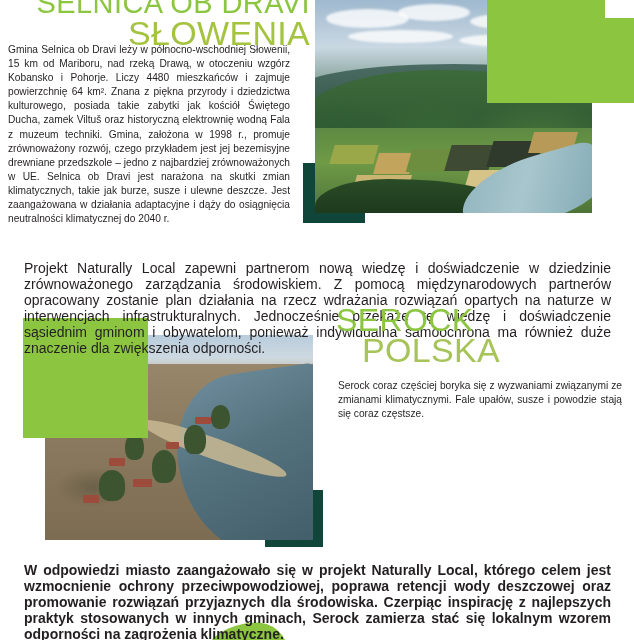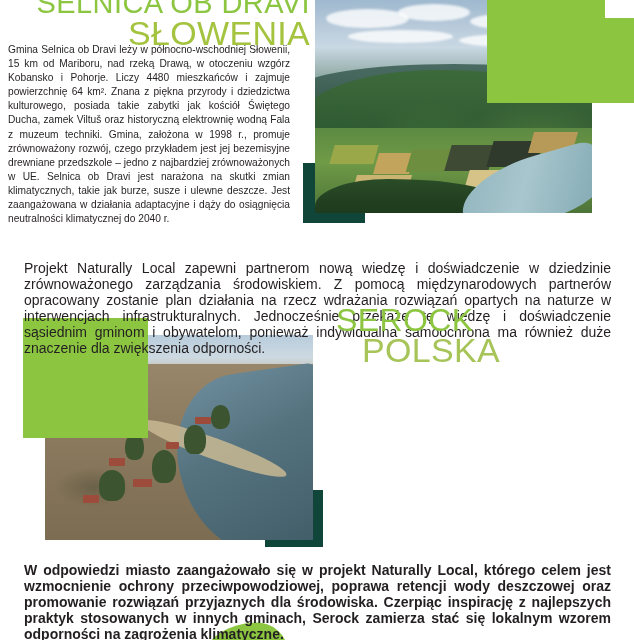--- a/index.html
+++ b/index.html
@@ -349,20 +349,21 @@
   </div>
 
   <div class="shape" id="shape-green-serock"></div>
 
   <div class="title-block" id="title-serock-block">
     <h1 class="city-title">SEROCK</h1>
     <h2 class="country-title">POLSKA</h2>
   </div>
 
   <div class="body-col" id="text-serock">
+    <p>Serock coraz częściej boryka się z wyzwaniami związanymi ze zmianami klimatycznymi. Fale upałów, susze i powodzie stają się coraz częstsze.</p>
   </div>
 
   <div class="body-wide" id="text-response">
     <p>W odpowiedzi miasto zaangażowało się w projekt Naturally Local, którego celem jest wzmocnienie ochrony przeciwpowodziowej, poprawa retencji wody deszczowej oraz promowanie rozwiązań przyjaznych dla środowiska. Czerpiąc inspirację z najlepszych praktyk stosowanych w innych gminach, Serock zamierza stać się lokalnym wzorem odporności na zagrożenia klimatyczne.</p>
   </div>
 
   <div class="shape" id="shape-leaf-bottom"></div>
 
 </div>
 

